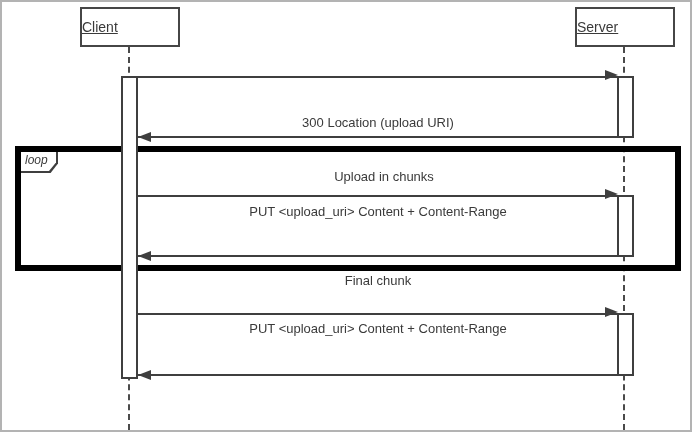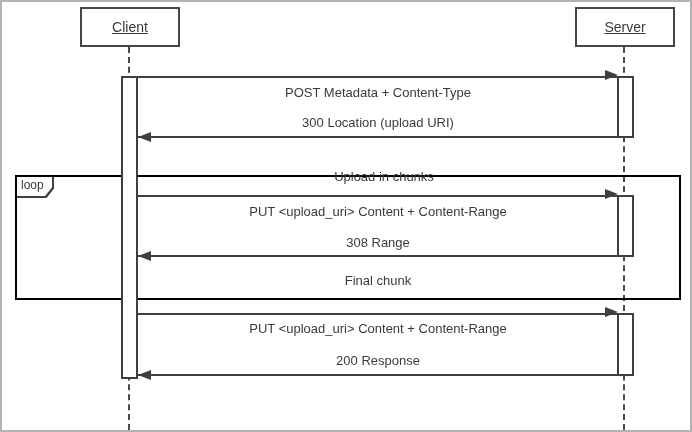--- a/index.html
+++ b/index.html
@@ -21,21 +21,21 @@
   .actor-box {
     position: absolute;
     top: 5px;
     width: 100px;
     height: 40px;
     box-sizing: border-box;
     border: 2px solid #464646;
     background: #ffffff;
     display: flex;
     align-items: center;
-    justify-content: center;
+    justify-content: flex-start;
     font-size: 14px;
     color: #3a3a3a;
     text-decoration: underline;
     z-index: 6;
   }
   #actor-client { left: 78px; }
   #actor-server { left: 573px; }
 
   
   .lifeline {
@@ -44,26 +44,27 @@
     border-left: 2px dashed #4a4a4a;
     z-index: 1;
   }
   #lifeline-client { left: 126px; top: 45px; height: 383px; }
   #lifeline-server { left: 621px; top: 45px; height: 383px; }
 
   
   #loop-frame {
     position: absolute;
     left: 13px;
-    top: 173px;
+    top: 144px;
     width: 666px;
     height: 125px;
     box-sizing: border-box;
-    border: 2px solid #000000;
+    border: 6px solid #000000;
     z-index: 2;
+    font-style: italic;
   }
   #loop-tag-outer {
     position: absolute;
     left: 0;
     top: 0;
     width: 37px;
     height: 21px;
     background: #3f3f3f;
     clip-path: polygon(0 0, 100% 0, 100% 55%, 80% 100%, 0 100%);
   }
@@ -188,24 +189,21 @@
   </div>
   <div class="msg-line" id="msg-line-6">
     <div class="arrowhead left"></div>
   </div>
 
   <div class="activation" id="activation-client"></div>
   <div class="activation" id="activation-server-1"></div>
   <div class="activation" id="activation-server-2"></div>
   <div class="activation" id="activation-server-3"></div>
 
-  <div class="msg-label" id="label-post">POST Metadata + Content-Type</div>
   <div class="msg-label" id="label-location">300 Location (upload URI)</div>
 
   <div class="msg-label" id="label-upload">Upload in chunks</div>
   <div class="msg-label" id="label-put1">PUT &lt;upload_uri&gt; Content + Content-Range</div>
-  <div class="msg-label" id="label-range">308 Range</div>
 
   <div class="msg-label" id="label-final">Final chunk</div>
   <div class="msg-label" id="label-put2">PUT &lt;upload_uri&gt; Content + Content-Range</div>
-  <div class="msg-label" id="label-response">200 Response</div>
 
 </div>
 
 </body></html>

